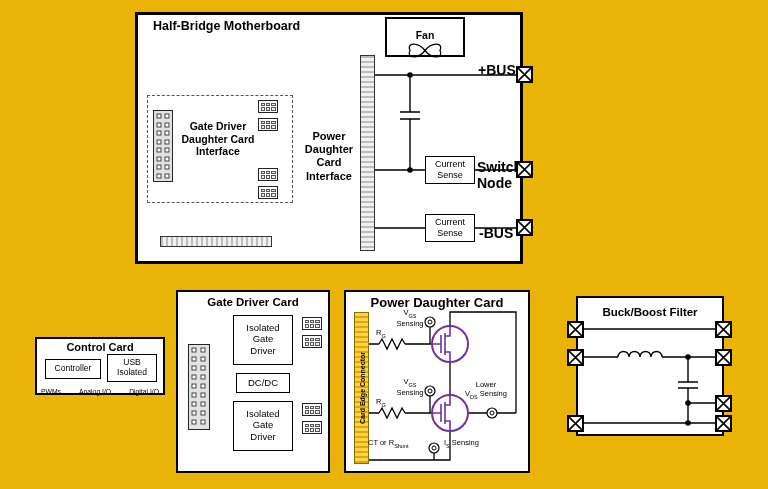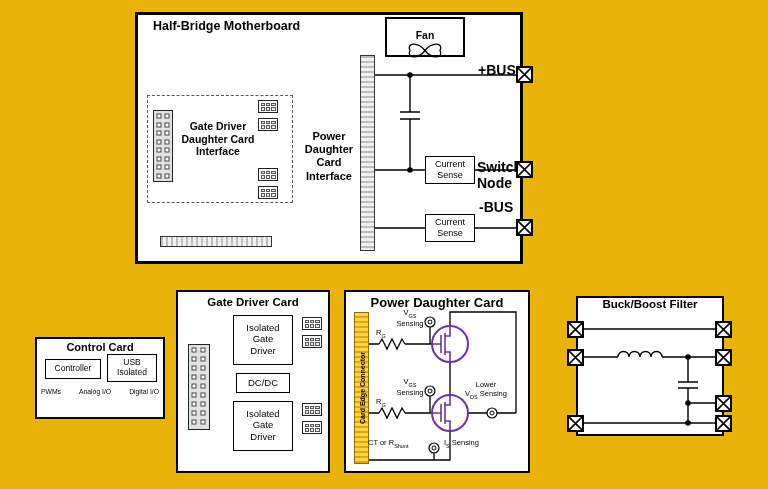--- a/index.html
+++ b/index.html
@@ -123,40 +123,40 @@
     <div class="hconn abs" style="left:22px;top:221px;width:112px;height:11px"></div>
 
     <div class="bx lbl9 pre" style="left:287px;top:141px;width:50px;height:28px;padding-top:2px">Current
 Sense</div>
     <div class="bx lbl9 pre" style="left:287px;top:199px;width:50px;height:28px;padding-top:2px">Current
 Sense</div>
 
     <div class="abs netlbl" style="left:340px;top:47px">+BUS</div>
     <div class="abs netlbl pre" style="left:339px;top:144px;width:42px;text-align:left">Switch
 Node</div>
-    <div class="abs netlbl" style="left:341px;top:184px">-BUS</div>
+    <div class="abs netlbl" style="left:341px;top:210px">-BUS</div>
   </section>
 
   <div class="term" style="left:516px;top:66px">
       <svg viewBox="0 0 13 13">
         <path d="M0 0 L13 13 M13 0 L0 13"></path>
       </svg>
     </div>
   <div class="term" style="left:516px;top:161px">
       <svg viewBox="0 0 13 13">
         <path d="M0 0 L13 13 M13 0 L0 13"></path>
       </svg>
     </div>
   <div class="term" style="left:516px;top:219px">
       <svg viewBox="0 0 13 13">
         <path d="M0 0 L13 13 M13 0 L0 13"></path>
       </svg>
     </div>
 
-  <section class="card" style="left:35px;top:337px;width:130px;height:82px">
+  <section class="card" style="left:35px;top:337px;width:130px;height:58px">
     <div class="ttl" style="font-size:11px;margin-top:2px">Control Card</div>
     <div class="bx lbl9" style="left:8px;top:20px;width:56px;height:20px;line-height:17px;font-size:8.5px;border-width:1px">Controller</div>
     <div class="bx lbl9 pre" style="left:70px;top:15px;width:50px;height:28px;font-size:8.5px;padding-top:2px;border-width:1px">USB
 Isolated</div>
     <div class="iorow" style="left:4px;top:49px;width:118px">
       <span>PWMs</span>
       <span>Analog I/O</span>
       <span>Digital I/O</span>
     </div>
   </section>
@@ -300,21 +300,21 @@
         <path d="M110 59 V84 M100 84 H120 M100 90 H120 M110 90 V125"></path>
         <path d="M110 105 H143"></path>
         <path d="M0 125 H143"></path>
       </g>
       <g fill="#000">
         <circle cx="110" cy="59" r="2.8"></circle>
           <circle cx="110" cy="105" r="2.8"></circle>
           <circle cx="110" cy="125" r="2.8"></circle>
       </g>
     </svg>
-    <div class="ttl" style="font-size:11.5px;margin-top:0;position:relative">Buck/Boost Filter</div>
+    <div class="ttl" style="font-size:11.5px;margin-top:8px;position:relative">Buck/Boost Filter</div>
   </section>
 
   <div class="term" style="left:567px;top:321px">
       <svg viewBox="0 0 13 13">
         <path d="M0 0 L13 13 M13 0 L0 13"></path>
       </svg>
     </div>
   <div class="term" style="left:567px;top:349px">
       <svg viewBox="0 0 13 13">
         <path d="M0 0 L13 13 M13 0 L0 13"></path>

